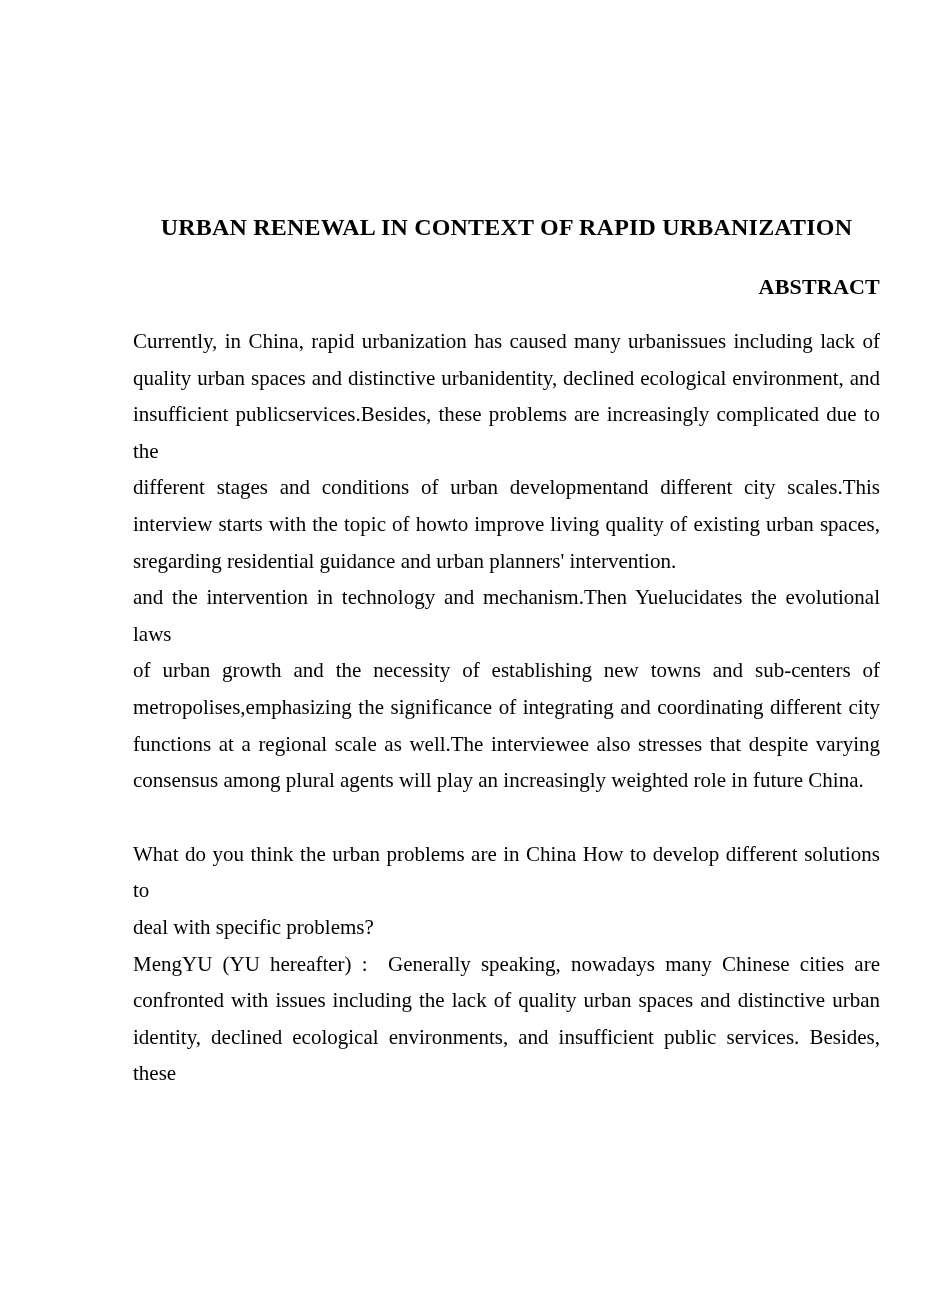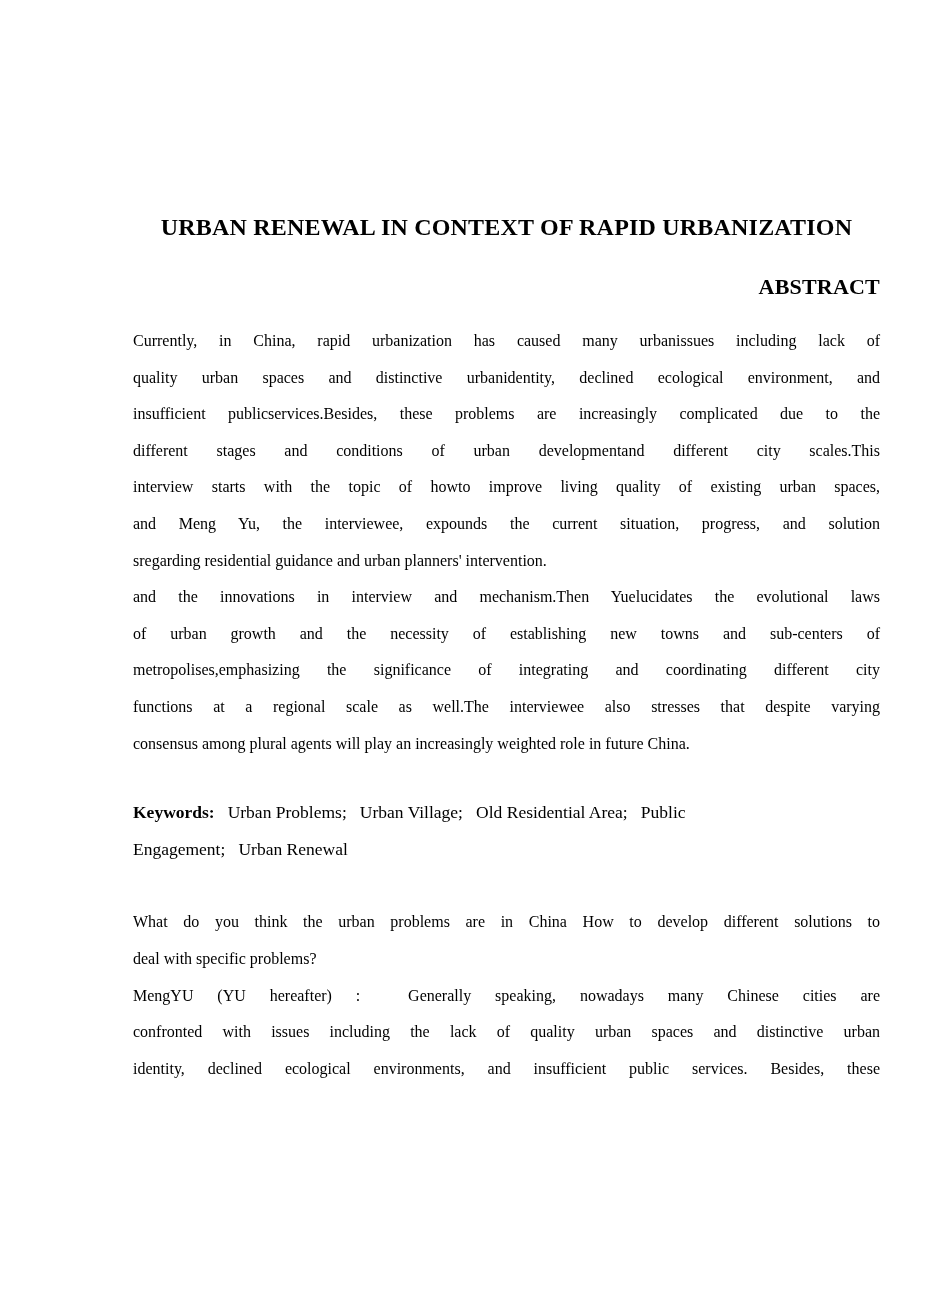--- a/index.html
+++ b/index.html
@@ -29,21 +29,21 @@
   .abstract-heading {
     margin: 10px 0 0 0;
     font-size: 22px;
     font-weight: bold;
     line-height: 49px;
     text-align: right;
     letter-spacing: 0.2px;
   }
   .para {
     margin: 0;
-    font-size: 16px;
+    font-size: 21px;
     line-height: 36.6px;
   }
   .para.p1 { margin-top: 12px; }
   .para.keywords { margin-top: 32px; font-size: 17.5px; }
   .para.question { margin-top: 37px; }
   .line {
     text-align: justify;
     text-align-last: justify;
     white-space: normal;
   }
@@ -64,38 +64,31 @@
   <h1 class="doc-title">URBAN RENEWAL IN CONTEXT OF RAPID URBANIZATION</h1>
 
   <h2 class="abstract-heading">ABSTRACT</h2>
 
   <div class="para p1">
     <div class="line">Currently, in China, rapid urbanization has caused many urbanissues including lack of</div>
     <div class="line">quality urban spaces and distinctive urbanidentity, declined ecological environment, and</div>
     <div class="line">insufficient publicservices.Besides, these problems are increasingly complicated due to the</div>
     <div class="line">different stages and conditions of urban developmentand different city scales.This</div>
     <div class="line">interview starts with the topic of howto improve living quality of existing urban spaces,</div>
-    <div class="line">and Meng Yu, the interviewee, expounds the current situation, progress, and solution</div>
     <div class="line short">sregarding residential guidance and urban planners' intervention.</div>
   </div>
 
   <div class="para">
-    <div class="line">and the innovations in interview and mechanism.Then Yuelucidates the evolutional laws</div>
+    <div class="line">and the intervention in technology and mechanism.Then Yuelucidates the evolutional laws</div>
     <div class="line">of urban growth and the necessity of establishing new towns and sub-centers of</div>
     <div class="line">metropolises,emphasizing the significance of integrating and coordinating different city</div>
     <div class="line">functions at a regional scale as well.The interviewee also stresses that despite varying</div>
     <div class="line short">consensus among plural agents will play an increasingly weighted role in future China.</div>
   </div>
 
-  <div class="para keywords">
-    <div class="line short">
-      <span class="kw-label">Keywords:</span><span>Urban Problems;&nbsp;&nbsp; Urban Village;&nbsp;&nbsp; Old Residential Area;&nbsp;&nbsp; Public</span>
-    </div>
-    <div class="line short">Engagement;&nbsp;&nbsp; Urban Renewal</div>
-  </div>
 
   <div class="para question">
     <div class="line">What do you think the urban problems are in China How to develop different solutions to</div>
     <div class="line short">deal with specific problems?</div>
   </div>
 
   <div class="para answer">
     <div class="line">MengYU (YU hereafter) :&nbsp; Generally speaking, nowadays many Chinese cities are</div>
     <div class="line">confronted with issues including the lack of quality urban spaces and distinctive urban</div>
     <div class="line">identity, declined ecological environments, and insufficient public services. Besides, these</div>

